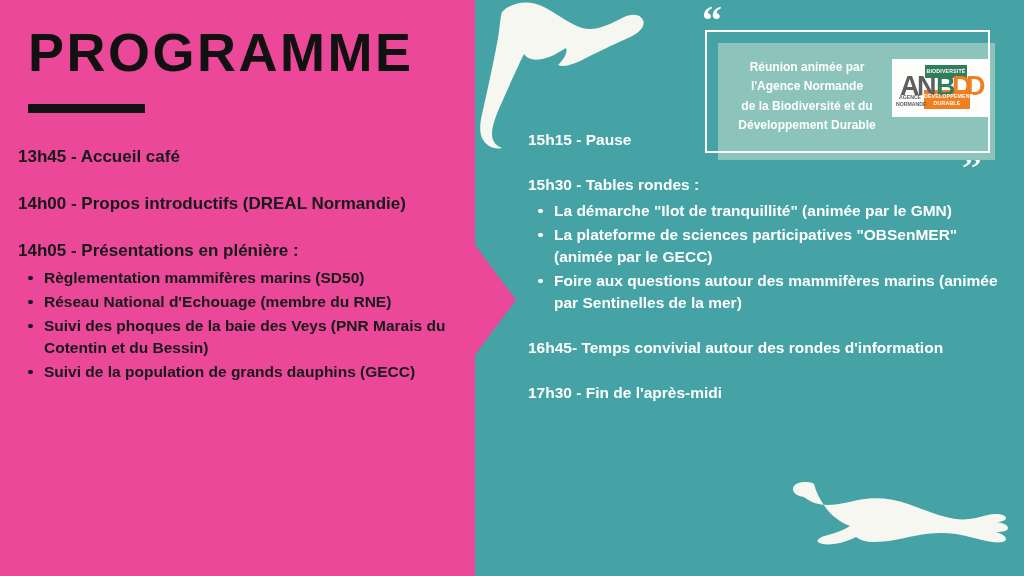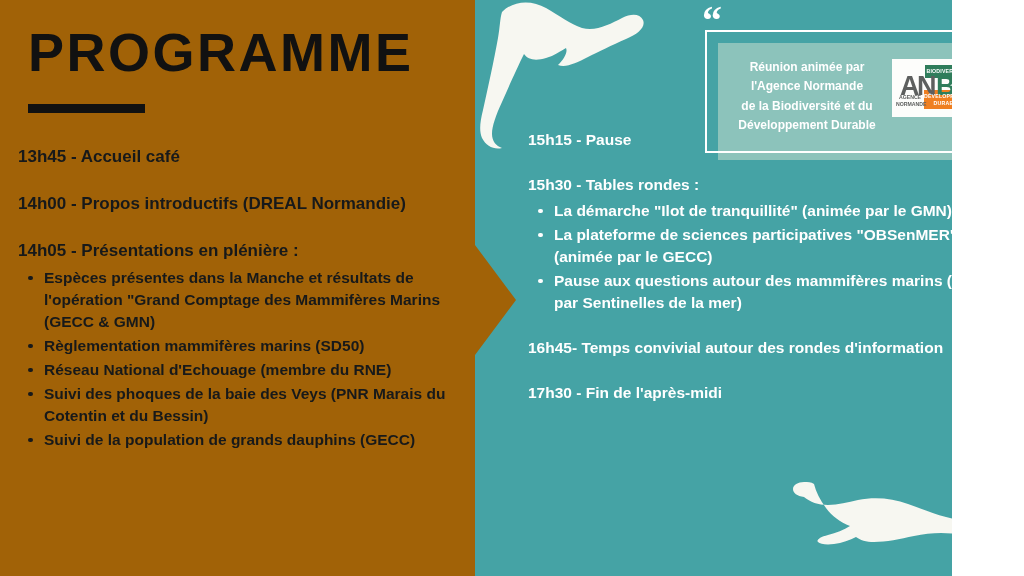--- a/index.html
+++ b/index.html
@@ -2,24 +2,24 @@
 <html><head>
 <meta charset="utf-8">
 <style>
   html, body {
     margin: 0;
     padding: 0;
     background: #ffffff;
   }
   #slide {
     position: relative;
-    width: 952px;
+    width: 1024px;
     height: 576px;
     overflow: hidden;
-    background: #a16207;
+    background: #ec4899;
     font-family: "Liberation Sans", sans-serif;
   }
 
   
   .teal-panel {
     position: absolute;
     top: 0;
     left: 0;
     width: 1024px;
     height: 576px;
@@ -249,42 +249,41 @@
       <div class="entry-head">13h45 - Accueil café</div>
     </div>
 
     <div class="entry">
       <div class="entry-head">14h00 - Propos introductifs (DREAL Normandie)</div>
     </div>
 
     <div class="entry">
       <div class="entry-head">14h05 - Présentations en plénière :</div>
       <ul class="sublist">
-        <li>Espèces présentes dans la Manche et résultats de l'opération "Grand Comptage des Mammifères Marins (GECC &amp; GMN)</li>
         <li>Règlementation mammifères marins (SD50)</li>
         <li>Réseau National d'Echouage (membre du RNE)</li>
         <li>Suivi des phoques de la baie des Veys (PNR Marais du Cotentin et du Bessin)</li>
         <li>Suivi de la population de grands dauphins (GECC)</li>
       </ul>
     </div>
 
   </div>
 
   <div class="right-body">
 
     <div class="entry">
       <div class="entry-head">15h15 - Pause</div>
     </div>
 
     <div class="entry">
       <div class="entry-head">15h30 - Tables rondes :</div>
       <ul class="sublist">
         <li>La démarche "Ilot de tranquillité" (animée par le GMN)</li>
         <li>La plateforme de sciences participatives "OBSenMER" (animée par le GECC)</li>
-        <li>Pause aux questions autour des mammifères marins (animée par Sentinelles de la mer)</li>
+        <li>Foire aux questions autour des mammifères marins (animée par Sentinelles de la mer)</li>
       </ul>
     </div>
 
     <div class="entry">
       <div class="entry-head">16h45- Temps convivial autour des rondes d'information</div>
     </div>
 
     <div class="entry">
       <div class="entry-head">17h30 - Fin de l'après-midi</div>
     </div>

